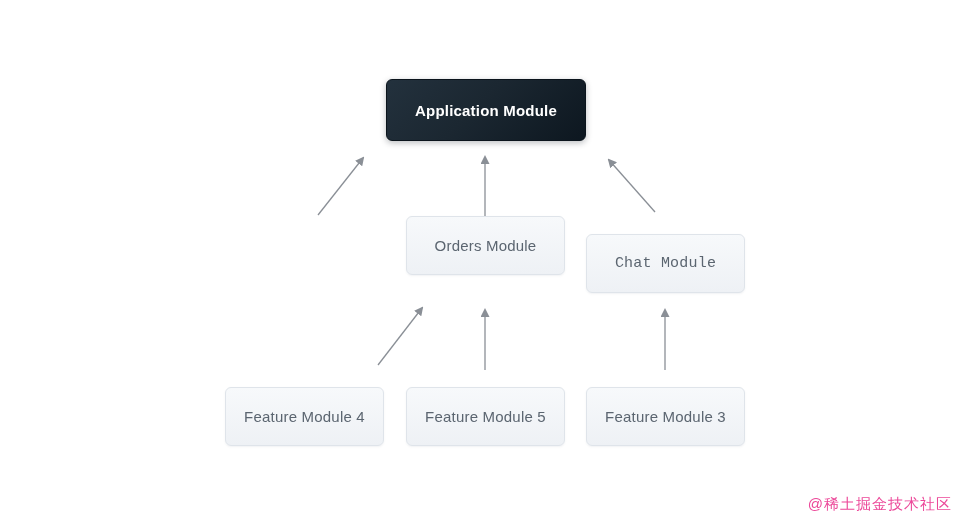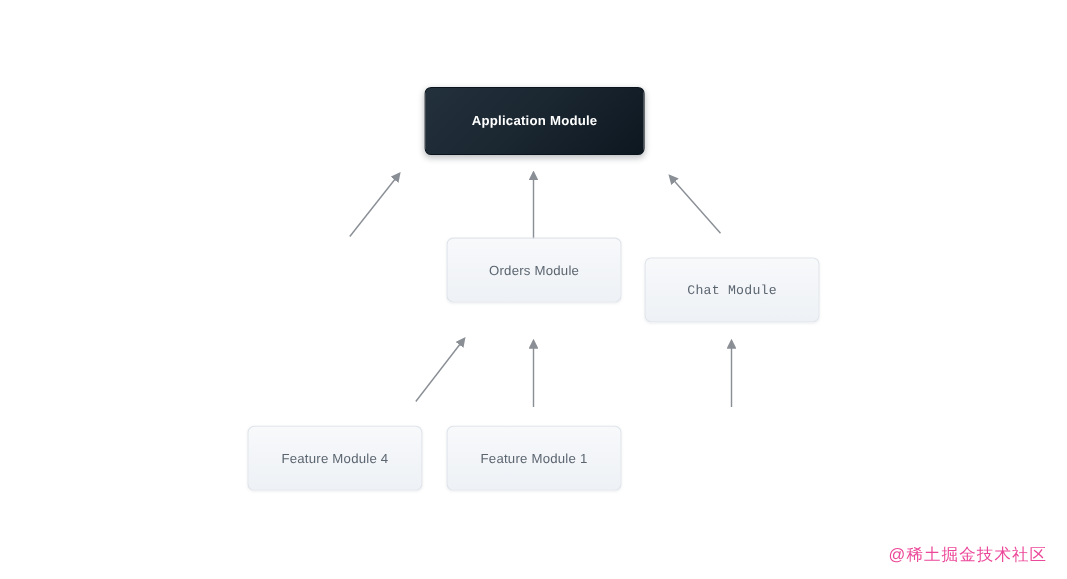--- a/index.html
+++ b/index.html
@@ -18,21 +18,21 @@
     overflow: hidden;
   }
 
   .node {
     position: absolute;
     box-sizing: border-box;
     display: flex;
     align-items: center;
     justify-content: center;
     border-radius: 6px;
-    font-size: 12px;
+    font-size: 15px;
     letter-spacing: 0.2px;
     white-space: nowrap;
     user-select: none;
   }
 
   
   .node--root {
     background: linear-gradient(135deg, #23313d 0%, #1b2731 45%, #0d1720 100%);
     color: #ffffff;
     font-weight: bold;
@@ -96,17 +96,20 @@
     <span>Orders Module</span>
   </div>
   <div class="node node--light" id="node-mid-2" style="left: 586px; top: 234px; width: 159px; height: 59px; font-family: Liberation Mono, monospace;">
     <span>Chat Module</span>
   </div>
 
   <div class="node node--light" id="node-bot-0" style="left: 225px; top: 387px; width: 159px; height: 59px;">
     <span>Feature Module 4</span>
   </div>
   <div class="node node--light" id="node-bot-1" style="left: 406px; top: 387px; width: 159px; height: 59px;">
-    <span>Feature Module 1</span>
+    <span>Feature Module 5</span>
+  </div>
+  <div class="node node--light" id="node-bot-2" style="left: 586px; top: 387px; width: 159px; height: 59px;">
+    <span>Feature Module 3</span>
   </div>
 
   <div class="watermark">@稀土掘金技术社区</div>
 </div>
 
 </body></html>

